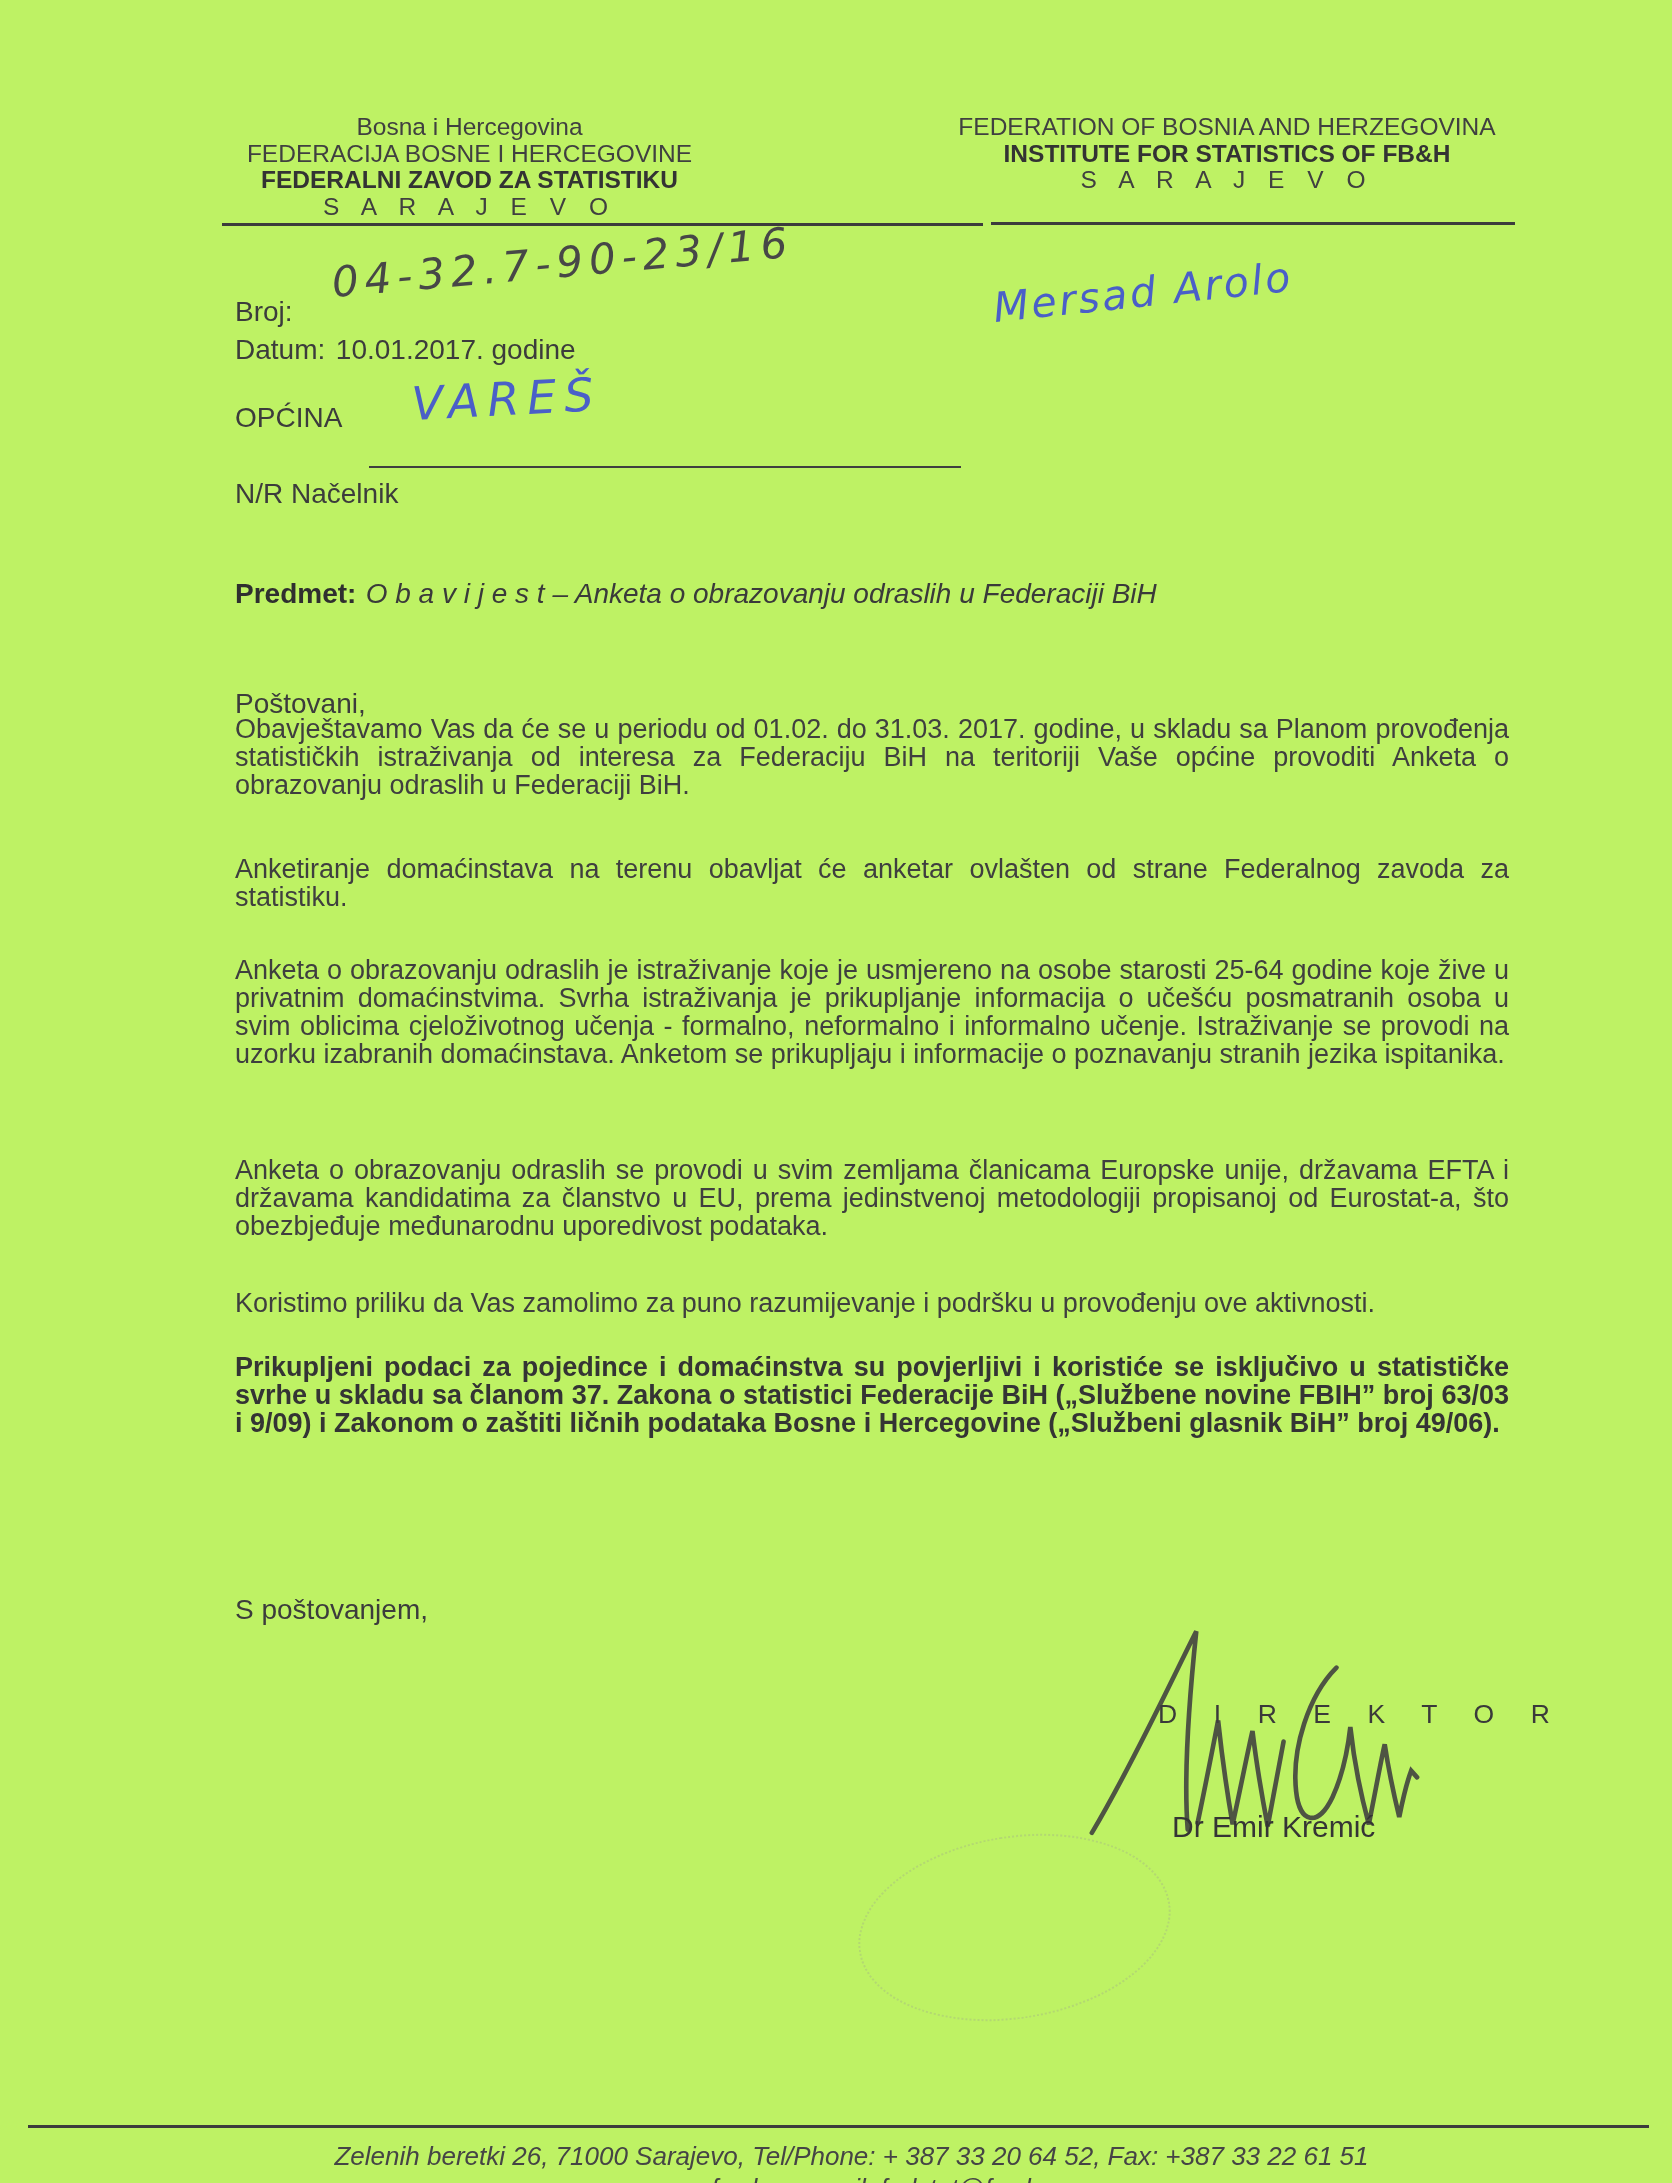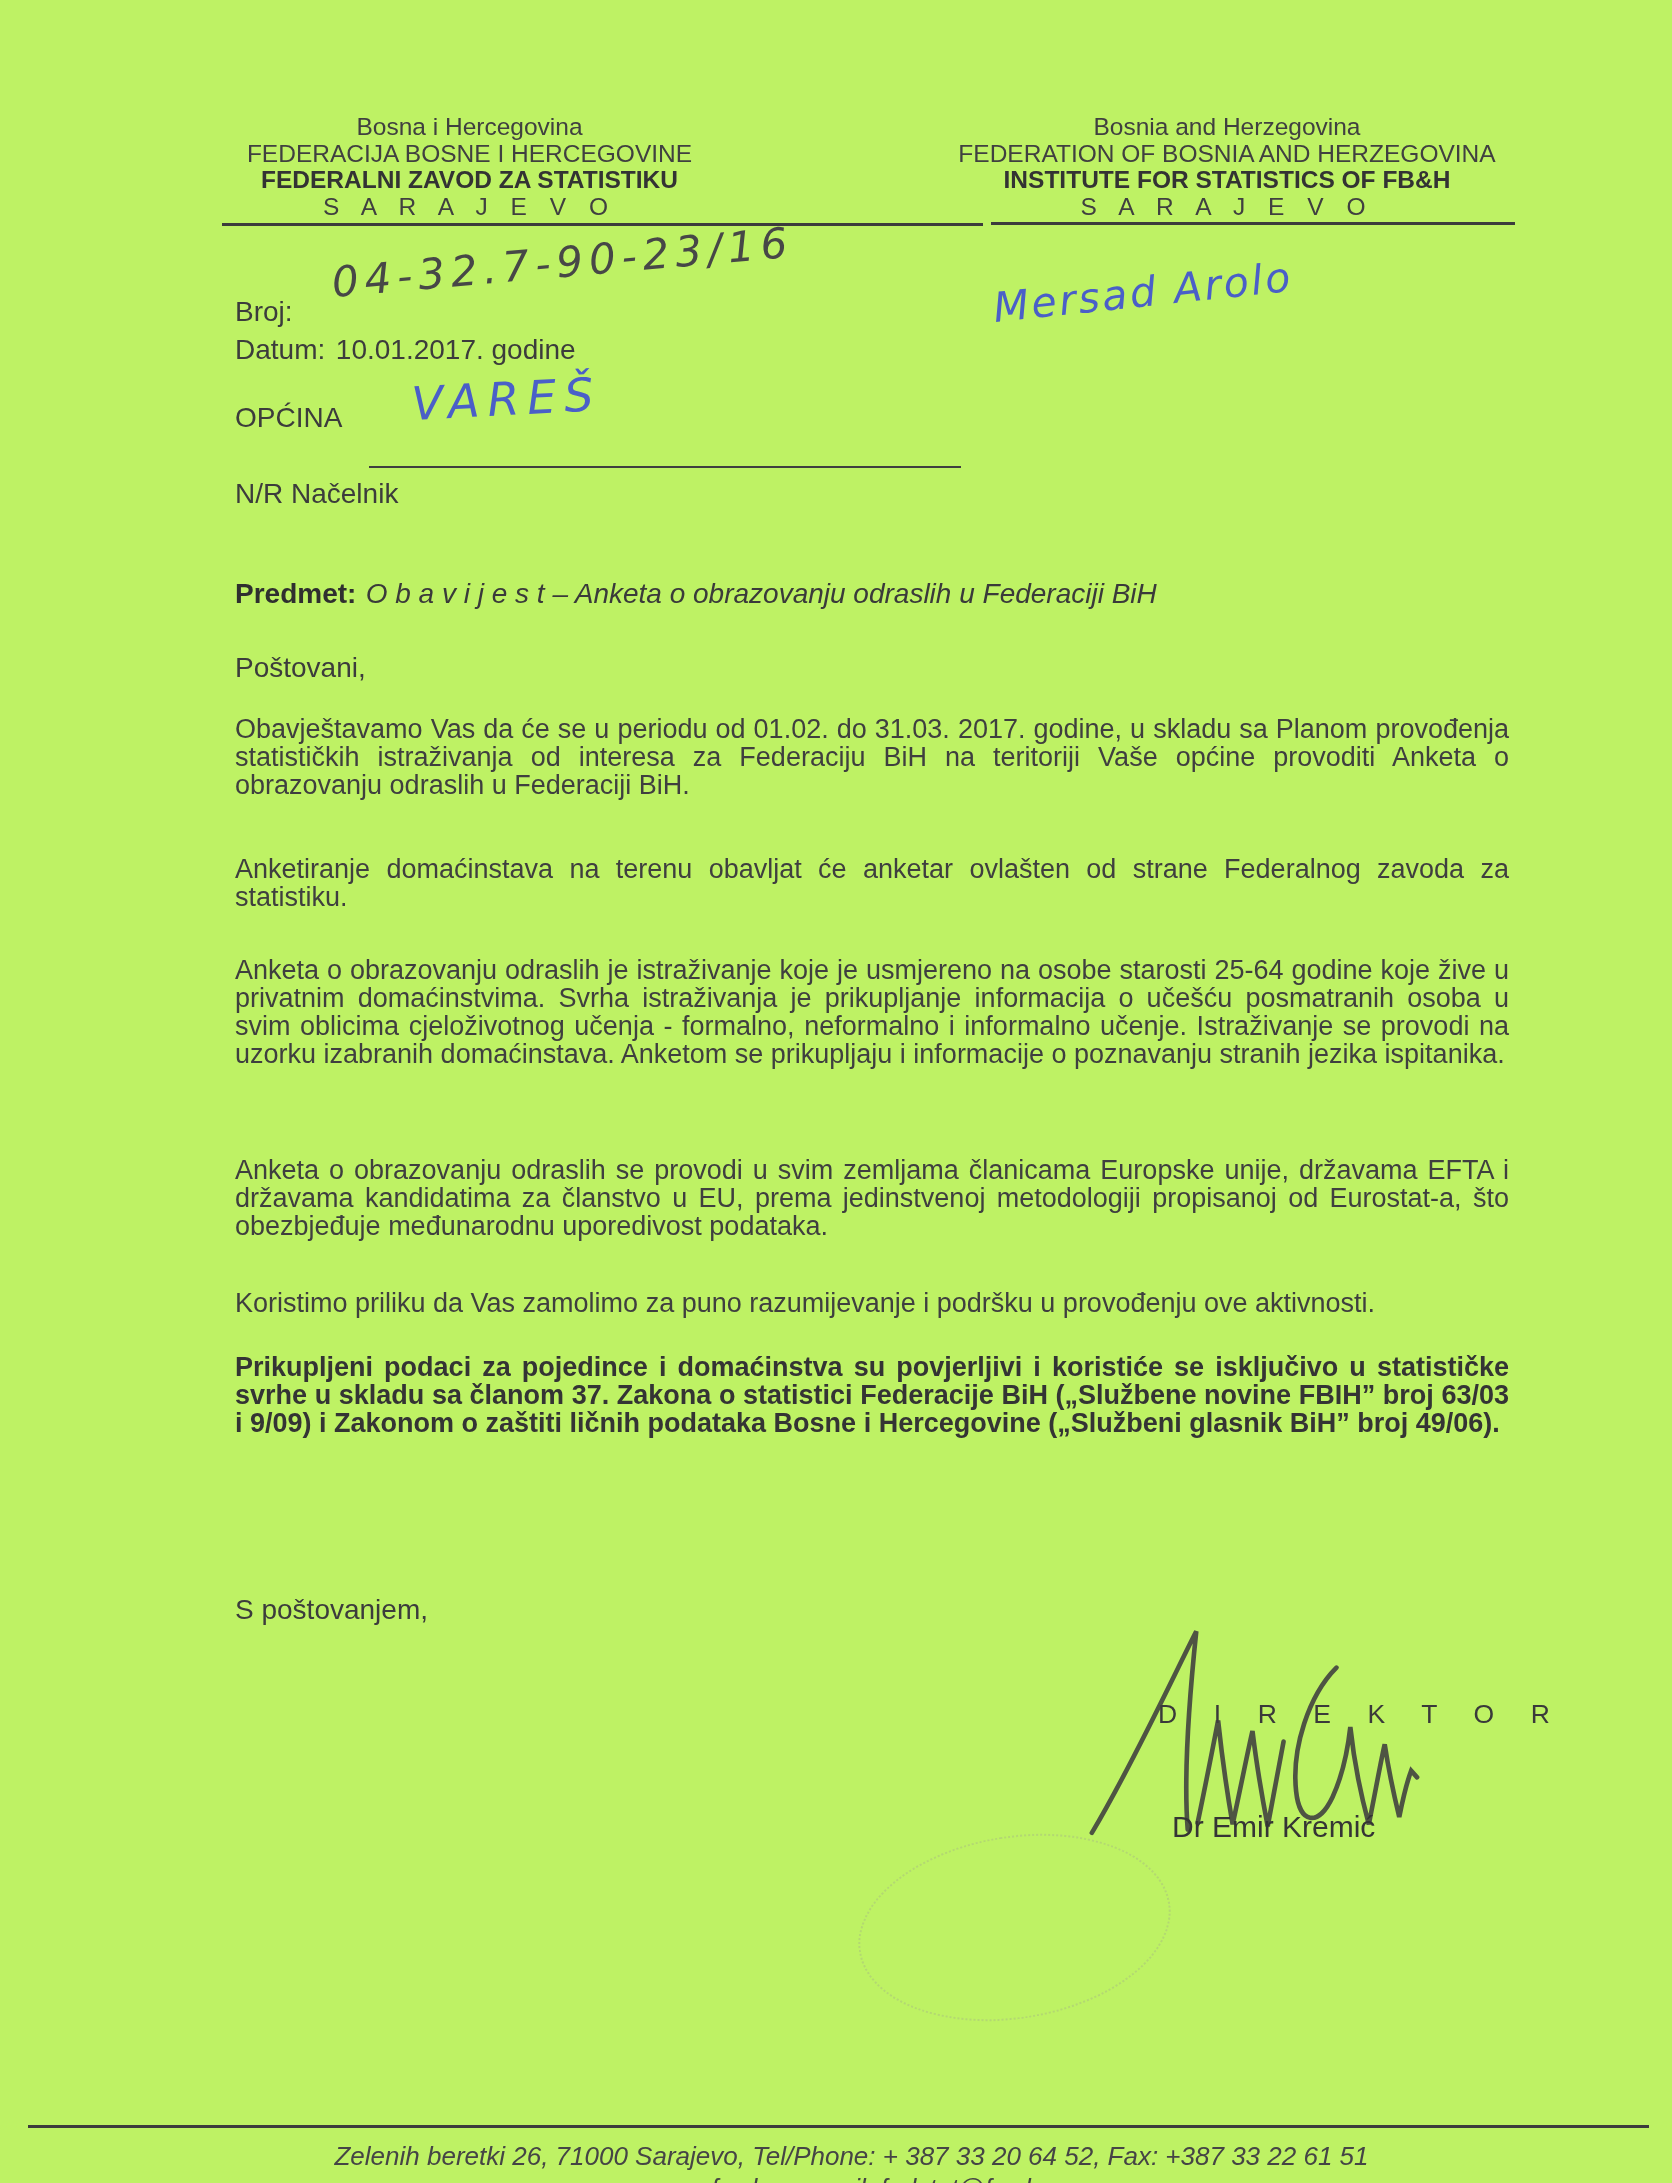--- a/index.html
+++ b/index.html
@@ -70,21 +70,20 @@
 
   <div class="abs org-header" style="left:218px; top:114px; width:503px;">
     <div>Bosna i Hercegovina</div>
     <div>FEDERACIJA BOSNE I HERCEGOVINE</div>
     <div class="l-bold">FEDERALNI ZAVOD ZA STATISTIKU</div>
     <div class="l-spaced">S A R A J E V O</div>
   </div>
   <div class="rule" style="left:222px; top:223px; width:761px;"></div>
 
   <div class="abs org-header" style="left:936px; top:114px; width:582px;">
-    <div>Bosnia and Herzegovina</div>
     <div>FEDERATION OF BOSNIA AND HERZEGOVINA</div>
     <div class="l-bold">INSTITUTE FOR STATISTICS OF FB&amp;H</div>
     <div class="l-spaced">S A R A J E V O</div>
   </div>
   <div class="rule" style="left:991px; top:222px; width:524px;"></div>
 
   <div class="abs ref-label" style="left:235px; top:296px;">Broj:</div>
   <div class="abs hand hand-pen" style="left:334px; top:258px;">04-32.7-90-23/16</div>
 
   <div class="abs ref-label" style="left:235px; top:334px;">
@@ -96,21 +95,21 @@
   <div class="abs ref-label" style="left:235px; top:402px;">OPĆINA</div>
   <div class="abs hand hand-blue hand-opcina" style="left:413px; top:377px;">VAREŠ</div>
   <div class="u-line" style="left:369px; top:466px; width:592px;"></div>
 
   <div class="abs ref-label" style="left:235px; top:478px;">N/R Načelnik</div>
 
   <div class="abs" style="left:235px; top:578px; font-size:28px;">
     <span class="subject-label">Predmet:</span><span class="subject-text">O b a v i j e s t – Anketa o obrazovanju odraslih u Federaciji BiH</span>
   </div>
 
-  <div class="abs ref-label" style="left:235px; top:652px;">Poštovani,</div>
+  <div class="abs ref-label" style="left:235px; top:688px;">Poštovani,</div>
 
   <div class="abs body-text" style="top:715px;">Obavještavamo Vas da će se u periodu od 01.02. do 31.03. 2017. godine, u skladu sa Planom provođenja statističkih istraživanja od interesa za Federaciju BiH na teritoriji Vaše općine provoditi Anketa o obrazovanju odraslih u Federaciji BiH.</div>
   <div class="abs body-text" style="top:855px;">Anketiranje domaćinstava na terenu obavljat će anketar ovlašten od strane Federalnog zavoda za statistiku.</div>
   <div class="abs body-text" style="top:956px;">Anketa o obrazovanju odraslih je istraživanje koje je usmjereno na osobe starosti 25-64 godine koje žive u privatnim domaćinstvima. Svrha istraživanja je prikupljanje informacija o učešću posmatranih osoba u svim oblicima cjeloživotnog učenja - formalno, neformalno i informalno učenje. Istraživanje se provodi na uzorku izabranih domaćinstava. Anketom se prikupljaju i informacije o poznavanju stranih jezika ispitanika.</div>
   <div class="abs body-text" style="top:1289px;">Koristimo priliku da Vas zamolimo za puno razumijevanje i podršku u provođenju ove aktivnosti.</div>
   <div class="abs body-text" style="top:1156px;">Anketa o obrazovanju odraslih se provodi u svim zemljama članicama Europske unije, državama EFTA i državama kandidatima za članstvo u EU, prema jedinstvenoj metodologiji propisanoj od Eurostat-a, što obezbjeđuje međunarodnu uporedivost podataka.</div>
   <div class="abs body-text bold-par" style="top:1353px;">Prikupljeni podaci za pojedince i domaćinstva su povjerljivi i koristiće se isključivo u statističke svrhe u skladu sa članom 37. Zakona o statistici Federacije BiH („Službene novine FBIH” broj 63/03 i 9/09) i Zakonom o zaštiti ličnih podataka Bosne i Hercegovine („Službeni glasnik BiH” broj 49/06).</div>
 
   <div class="abs ref-label" style="left:235px; top:1594px;">S poštovanjem,</div>
 

